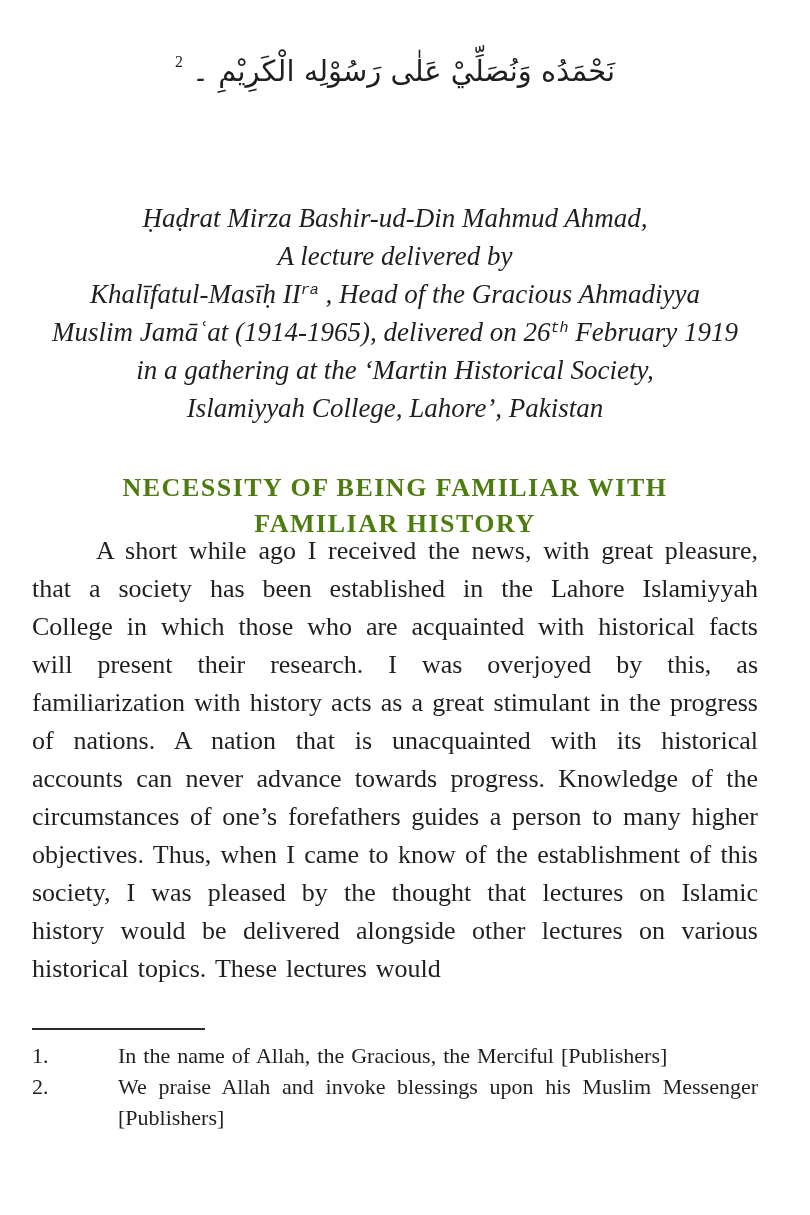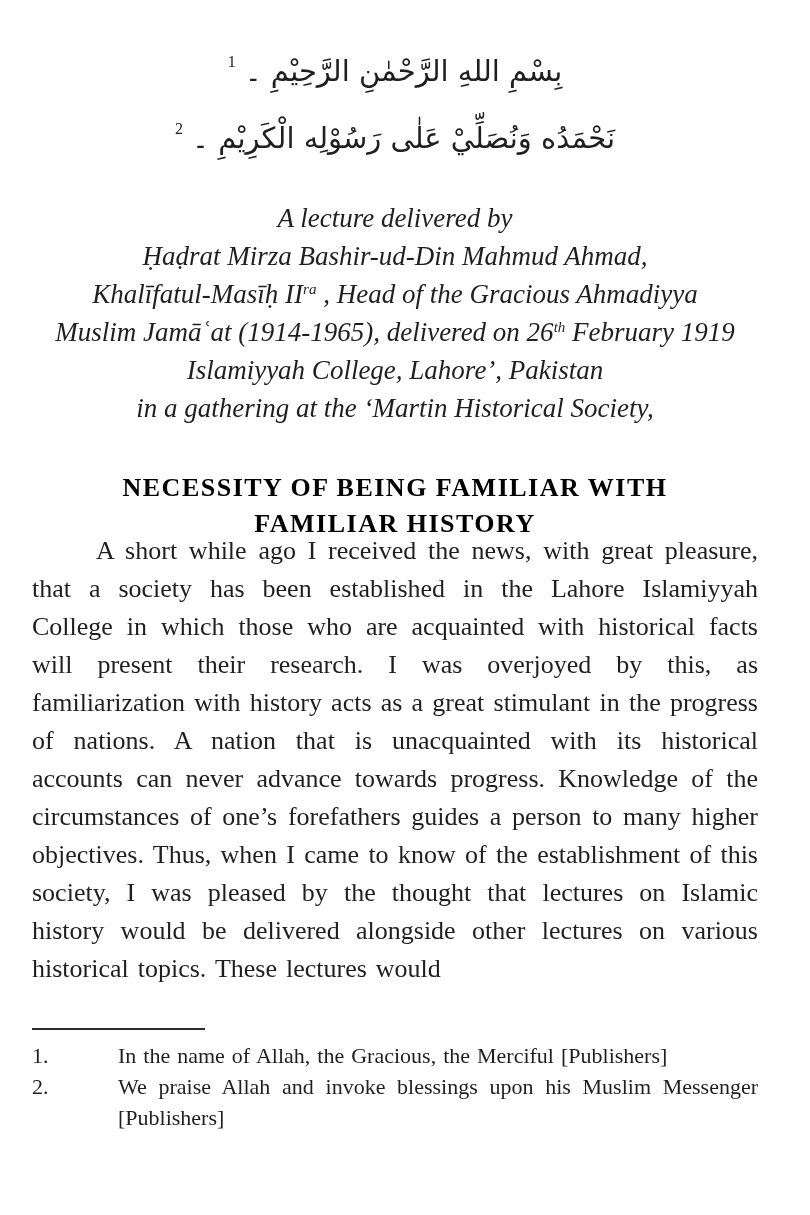--- a/index.html
+++ b/index.html
@@ -55,34 +55,35 @@
     font-style: italic;
     font-size: 27px;
     line-height: 38px;
     color: #1f1f1f;
   }
   .attribution .attr-line { white-space: nowrap; }
   .attribution sup.small-sup {
     font-size: 15px;
     line-height: 0;
     vertical-align: 9px;
+    font-family: Liberation Mono, monospace;
   }
 
   
   .heading {
     position: absolute;
     top: 470px;
     left: 32px;
     width: 726px;
     text-align: center;
     font-weight: bold;
     font-size: 26px;
     line-height: 36px;
     letter-spacing: 1.5px;
-    color: #000000;
+    color: #4d7c0f;
   }
   .heading .heading-line { white-space: nowrap; }
 
   
   .body-text {
     position: absolute;
     top: 532px;
     left: 32px;
     width: 726px;
     font-size: 26px;
@@ -123,34 +124,31 @@
     font-family: Liberation Serif, serif;
   }
 </style>
 </head>
 <body style="background: rgb(255, 255, 255); color: rgb(31, 31, 31);">
 
 <div class="page">
 
   <div class="bismillah">
     <div class="arabic-line">
-      <span>بِسْمِ اللهِ الرَّحْمٰنِ الرَّحِيْمِ ۔</span><span class="fn-ref">1</span>
-    </div>
-    <div class="arabic-line">
       <span>نَحْمَدُه وَنُصَلِّيْ عَلٰى رَسُوْلِه الْكَرِيْمِ ۔</span><span class="fn-ref">2</span>
     </div>
   </div>
 
   <div class="attribution">
+    <div class="attr-line">Ḥaḍrat Mirza Bashir-ud-Din Mahmud Ahmad,</div>
     <div class="attr-line">A lecture delivered by</div>
-    <div class="attr-line">Ḥaḍrat Mirza Bashir-ud-Din Mahmud Ahmad,</div>
     <div class="attr-line"><span>Khalīfatul-Masīḥ II</span><sup class="small-sup">ra</sup><span> , Head of the Gracious Ahmadiyya</span></div>
     <div class="attr-line"><span>Muslim Jamāʿat (1914-1965), delivered on 26</span><sup class="small-sup">th</sup><span> February 1919</span></div>
+    <div class="attr-line">in a gathering at the ‘Martin Historical Society,</div>
     <div class="attr-line">Islamiyyah College, Lahore’, Pakistan</div>
-    <div class="attr-line">in a gathering at the ‘Martin Historical Society,</div>
   </div>
 
   <div class="heading">
     <div class="heading-line">NECESSITY OF BEING FAMILIAR WITH</div>
     <div class="heading-line">FAMILIAR HISTORY</div>
   </div>
 
   <div class="body-text">A short while ago I received the news, with great pleasure, that a society has been established in the Lahore Islamiyyah College in which those who are acquainted with historical facts will present their research. I was overjoyed by this, as familiarization with history acts as a great stimulant in the progress of nations. A nation that is unacquainted with its historical accounts can never advance towards progress. Knowledge of the circumstances of one’s forefathers guides a person to many higher objectives. Thus, when I came to know of the establishment of this society, I was pleased by the thought that lectures on Islamic history would be delivered alongside other lectures on various historical topics. These lectures would</div>
 
   <div class="footnote-rule" style="background: rgb(43, 43, 43);"></div>

